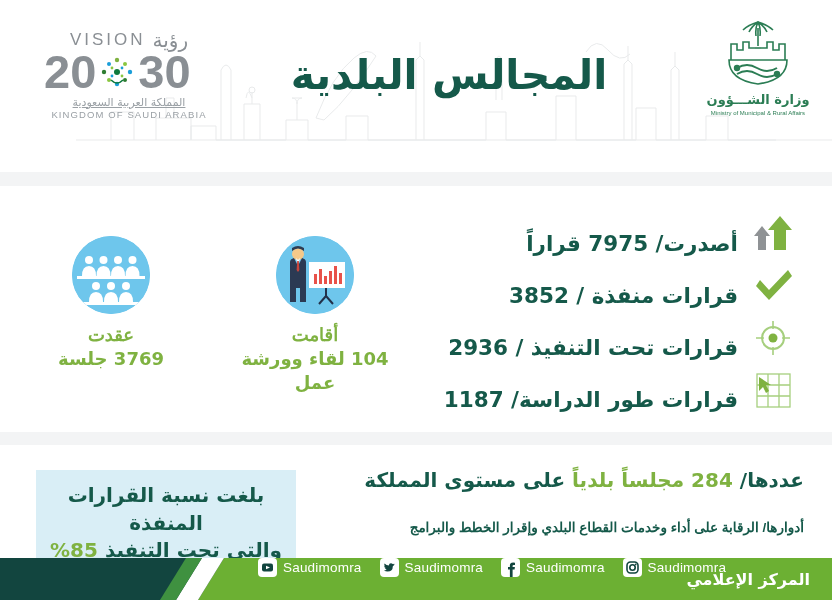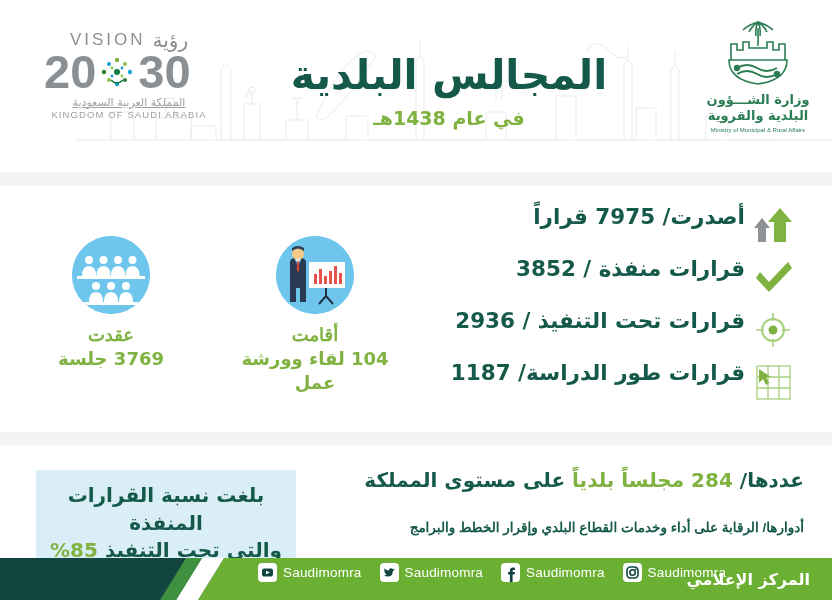--- a/index.html
+++ b/index.html
@@ -155,24 +155,24 @@
   
   .stats-list {
     position: absolute;
     right: 36px;
     top: 204px;
     width: 368px;
   }
   .stat-row {
     display: flex;
     flex-direction: row;
-    align-items: flex-start;
+    align-items: flex-end;
     justify-content: flex-start;
     height: 52px;
-    gap: 5px;
+    gap: 12px;
   }
   .stat-icon {
     width: 46px;
     height: 44px;
     flex: 0 0 46px;
     display: flex;
     align-items: center;
     justify-content: center;
   }
   .stat-text {
@@ -294,21 +294,21 @@
     color: #ffffff;
     font-family: "DejaVu Sans", sans-serif;
   }
   .socials {
     position: absolute;
     left: 258px;
     top: 0;
     height: 28px;
     display: flex;
     flex-direction: row;
-    align-items: center;
+    align-items: flex-start;
     gap: 18px;
     direction: ltr;
   }
   .social {
     display: flex;
     align-items: center;
     gap: 6px;
     direction: ltr;
   }
   .social-icon { width: 19px; height: 19px; }
@@ -387,40 +387,38 @@
           </g>
         </svg>
         <span class="v-digit">30</span>
       </div>
       <div class="vision-sub-ar">المملكة العربية السعودية</div>
       <div class="vision-sub-en">KINGDOM OF SAUDI ARABIA</div>
     </div>
 
     <div class="title-block">
       <div class="main-title">المجالس البلدية</div>
-      <div class="sub-title">في عام 1438هـ</div>
     </div>
 
     <div class="ministry-logo">
       <svg class="ministry-emblem" viewBox="0 0 86 72">
         <g stroke="#2b7d54" fill="none" stroke-width="1.6">
           <path d="M43 6 Q37 10 34 16 M43 6 Q49 10 52 16 M43 6 Q40 12 41 20 M43 6 Q46 12 45 20 M43 6 Q33 9 28 14 M43 6 Q53 9 58 14"></path>
           <path d="M43 12 L43 30"></path>
           <path d="M16 44 L16 28 L22 28 L22 34 L28 34 L28 26 L34 26 L34 32 L40 32"></path>
           <path d="M70 44 L70 28 L64 28 L64 34 L58 34 L58 26 L52 26 L52 32 L46 32"></path>
           <path d="M40 32 L46 32"></path>
           <path d="M14 44 Q14 64 43 68 Q72 64 72 44 Z"></path>
           <path d="M22 52 Q32 46 42 52 Q52 58 62 52" stroke-width="2"></path>
           <path d="M22 58 Q32 52 42 58 Q52 64 62 58" stroke-width="2"></path>
           <circle cx="22" cy="52" r="2.4" fill="#2b7d54"></circle>
           <circle cx="62" cy="58" r="2.4" fill="#2b7d54"></circle>
         </g>
       </svg>
       <div class="ministry-ar1">وزارة الشـــؤون</div>
-      <div class="ministry-ar2">البلدية والقروية</div>
       <div class="ministry-en">Ministry of Municipal &amp; Rural Affairs</div>
     </div>
   </div>
 
   <div class="band band-top"></div>
 
   <div class="stats-list">
 
     <div class="stat-row">
       <div class="stat-icon">

